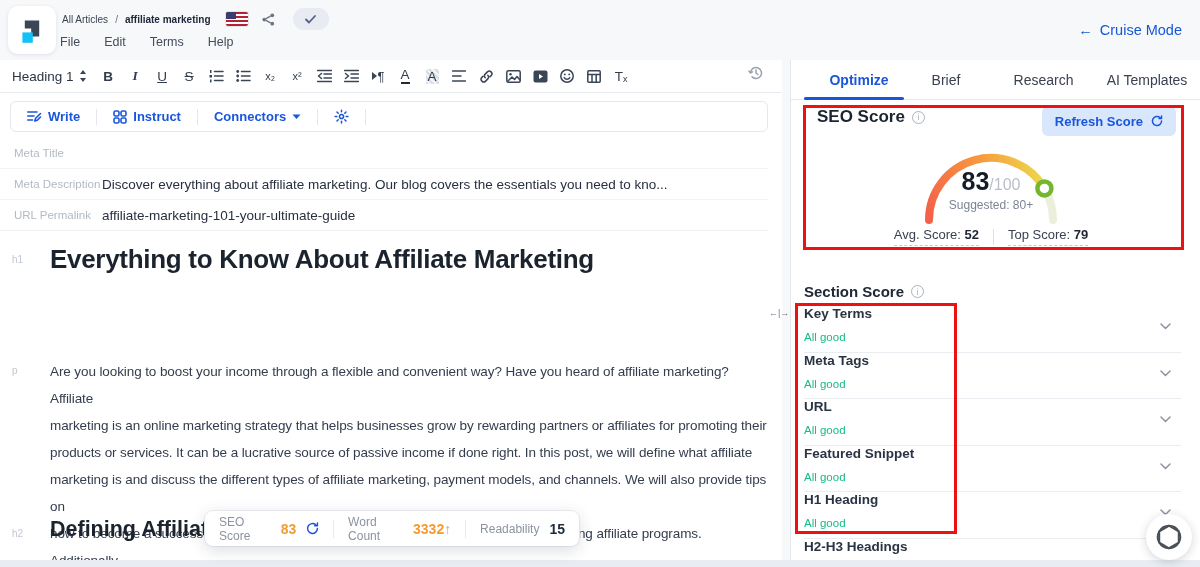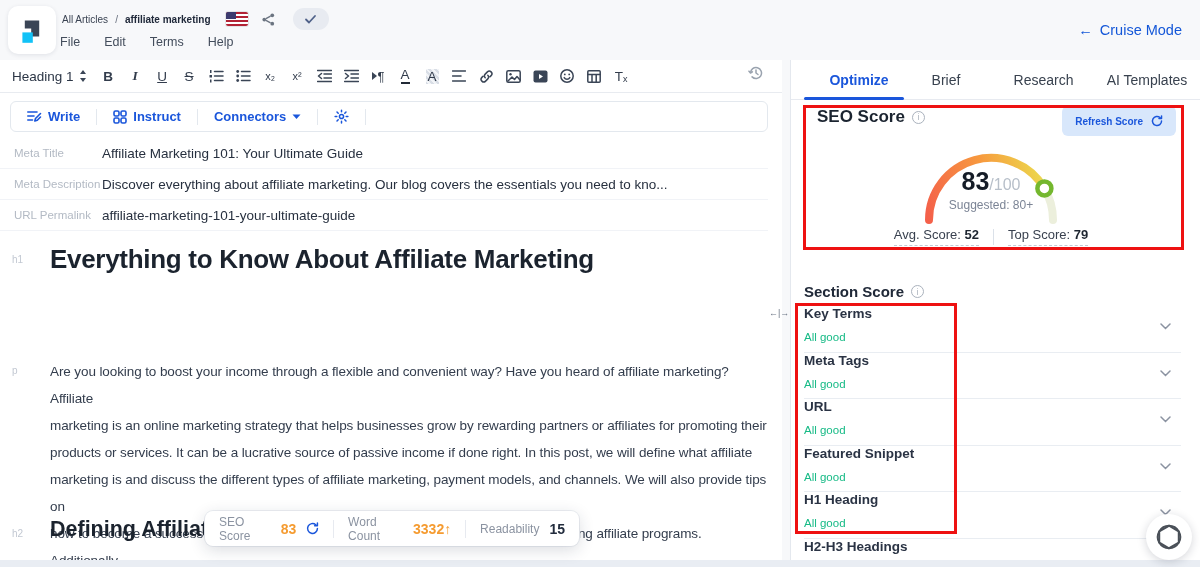--- a/index.html
+++ b/index.html
@@ -68,21 +68,21 @@
   .tabs { position:absolute; left:0; top:0; width:410px; height:40px; border-bottom:1px solid #e7eaf0; display:flex; align-items:center; }
   .tab { font-size:14px; color:#39424f; cursor:pointer; text-align:center; }
   .tab.t0 { position:absolute; left:23px; width:90px; color:#1a56db; font-weight:700; }
   .tab.t1 { position:absolute; left:125px; width:60px; }
   .tab.t2 { position:absolute; left:215px; width:75px; }
   .tab.t3 { position:absolute; left:312px; width:88px; }
   .tab-underline { position:absolute; left:13px; top:37px; width:100px; height:3px; background:#1a56db; border-radius:2px; }
 
   .sec-title { position:absolute; font-weight:700; color:#1b2430; display:flex; align-items:center; gap:7px; }
   .seo-title { left:26px; top:47px; font-size:17px; }
-  .refresh-btn { position:absolute; right:24px; top:46px; height:30px; padding:0 13px; background:#d8e7fb; border:none; border-radius:6px; color:#1a56db; font-size:10px; font-weight:700; font-family:inherit; display:flex; align-items:center; gap:8px; cursor:pointer; }
+  .refresh-btn { position:absolute; right:24px; top:46px; height:30px; padding:0 13px; background:#d8e7fb; border:none; border-radius:6px; color:#1a56db; font-size:13px; font-weight:700; font-family:inherit; display:flex; align-items:center; gap:8px; cursor:pointer; }
   .gauge-wrap { position:absolute; left:118px; top:86px; width:164px; height:82px; }
   .gauge-num { position:absolute; left:118px; top:107px; width:164px; text-align:center; }
   .gauge-num .score { font-size:25px; font-weight:800; color:#151c27; }
   .gauge-num .outof { font-size:16px; color:#b7bfc9; }
   .gauge-sub { position:absolute; left:118px; top:138px; width:164px; text-align:center; font-size:12px; color:#7b8495; }
   .avgrow { position:absolute; left:70px; top:167px; width:260px; display:flex; justify-content:center; align-items:center; gap:14px; font-size:13px; color:#39414f; }
   .dashed { border-bottom:1px dashed #c3cbd6; padding-bottom:3px; }
   .avgrow b { color:#1d2530; }
   .avg-div { width:1px; height:16px; background:#dbe1e9; }
 
@@ -293,21 +293,20 @@
             <circle cx="8" cy="8" r="2.2"></circle>
             <path d="M8 1.2 V3 M8 13 V14.8 M1.2 8 H3 M13 8 H14.8 M3.2 3.2 4.5 4.5 M11.5 11.5 12.8 12.8 M12.8 3.2 11.5 4.5 M4.5 11.5 3.2 12.8"></path>
           </svg>
       </span>
       <span class="act-div"></span>
     </div>
 
     <div class="meta">
       <div class="meta-row">
         <span class="meta-label">Meta Title</span>
-        <span class="meta-value">Affiliate Marketing 101: Your Ultimate Guide</span>
       </div>
       <div class="meta-row">
         <span class="meta-label">Meta Description</span>
         <span class="meta-value">Discover everything about affiliate marketing. Our blog covers the essentials you need to kno...</span>
       </div>
       <div class="meta-row">
         <span class="meta-label">URL Permalink</span>
         <span class="meta-value">affiliate-marketing-101-your-ultimate-guide</span>
       </div>
     </div>

